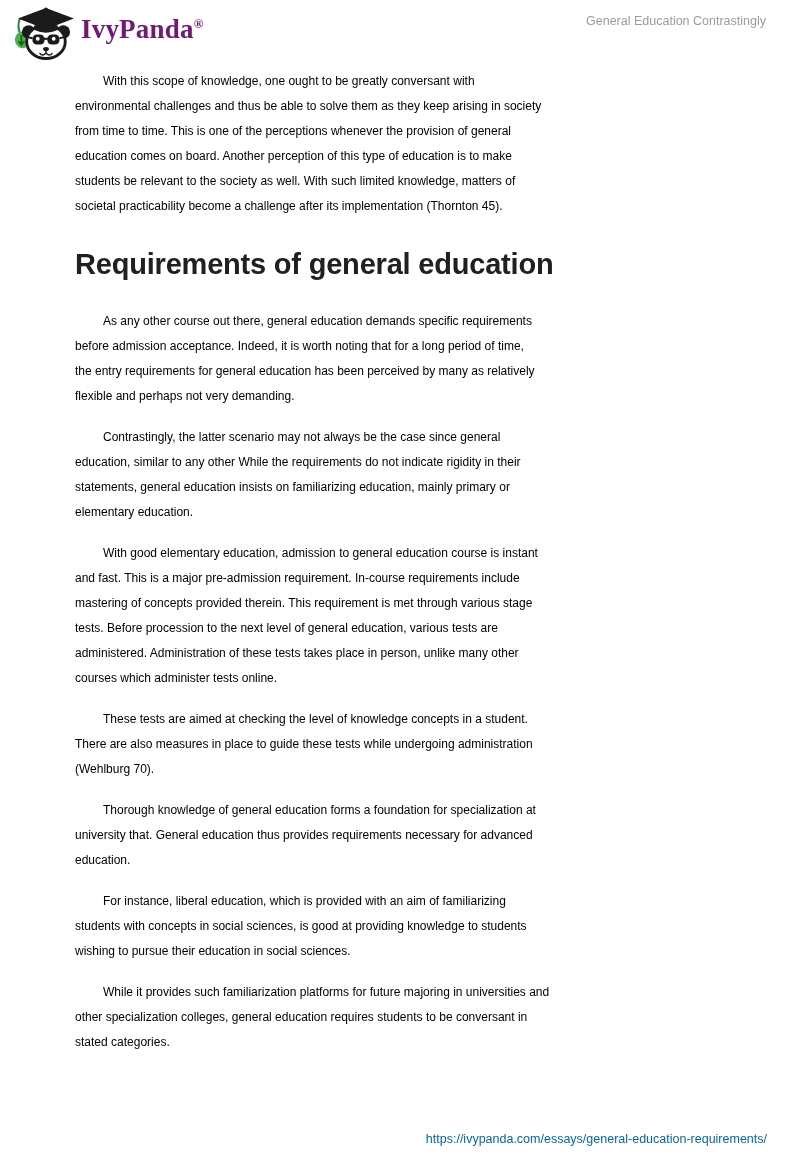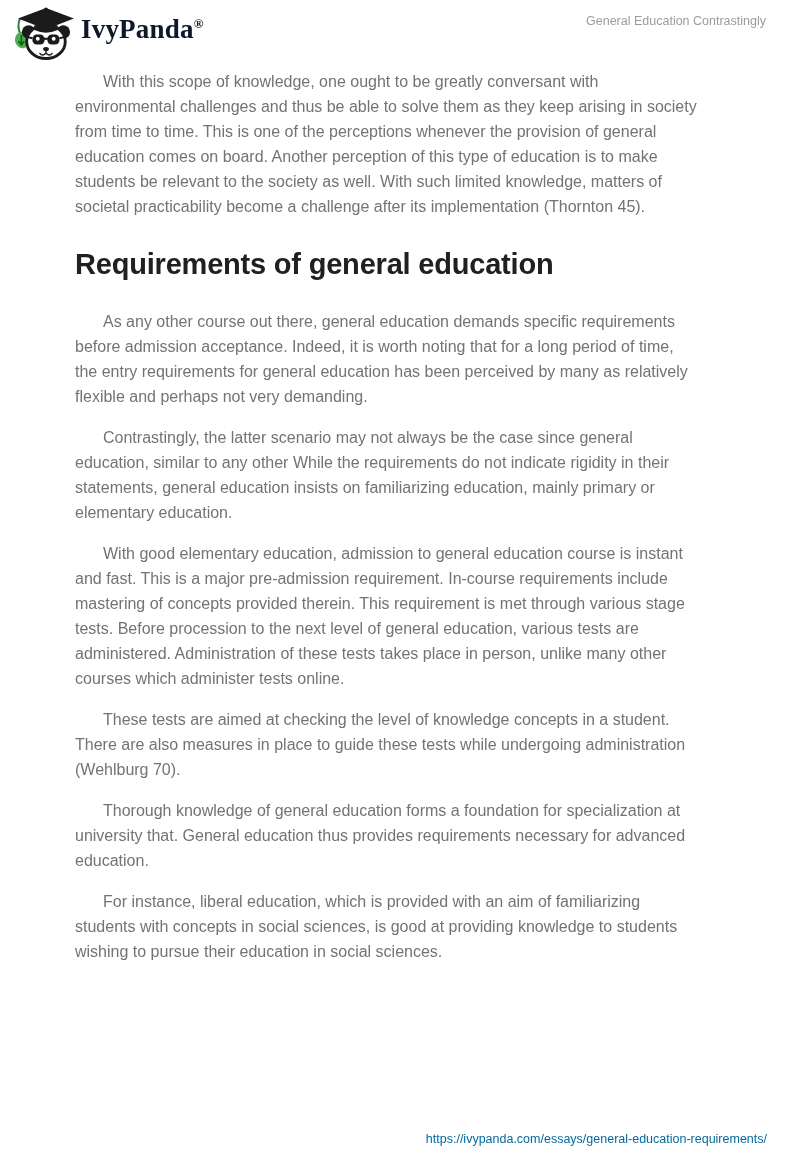--- a/index.html
+++ b/index.html
@@ -9,33 +9,33 @@
     position: relative; overflow: hidden;
   }
   .page { position: relative; width: 800px; height: 1160px; background: #ffffff; }
 
   
   .header { position: absolute; top: 0; left: 0; right: 0; height: 66px; }
   .logo-box { position: absolute; left: 13px; top: 6px; width: 64px; height: 54px; }
   .brand {
     position: absolute; left: 81px; top: 14px;
     font-family: "Liberation Serif", serif; font-weight: 700;
-    font-size: 27px; line-height: 30px; color: #0f172a; letter-spacing: 0.2px;
+    font-size: 27px; line-height: 30px; color: #701a75; letter-spacing: 0.2px;
   }
   .brand .reg { font-size: 13px; position: relative; top: -10px; font-weight: 700; }
   .doc-title {
     position: absolute; top: 14px; right: 34px;
     font-size: 12.5px; line-height: 15px; color: #9b9b9b;
   }
 
   
   .content { position: absolute; top: 69px; left: 75px; width: 650px; }
   .content p {
     margin: 0 0 16px 0;
-    font-size: 16px; line-height: 25px; color: #737373;
+    font-size: 12px; line-height: 25px; color: #000000;
     text-indent: 28px;
     white-space: pre-line;
   }
   .content h2 {
     margin: 28px 0 27px 0;
     font-family: "Liberation Sans", sans-serif;
     font-size: 29px; line-height: 35px; font-weight: 700;
     color: #202020; letter-spacing: -0.2px;
   }
 
@@ -115,17 +115,20 @@
 courses which administer tests online.</p>
     <p>These tests are aimed at checking the level of knowledge concepts in a student.
 There are also measures in place to guide these tests while undergoing administration
 (Wehlburg 70).</p>
     <p>Thorough knowledge of general education forms a foundation for specialization at
 university that. General education thus provides requirements necessary for advanced
 education.</p>
     <p>For instance, liberal education, which is provided with an aim of familiarizing
 students with concepts in social sciences, is good at providing knowledge to students
 wishing to pursue their education in social sciences.</p>
+    <p>While it provides such familiarization platforms for future majoring in universities and
+other specialization colleges, general education requires students to be conversant in
+stated categories.</p>
   </div>
 
   <div class="footer-url">https://ivypanda.com/essays/general-education-requirements/</div>
 
 </div>
 
 </body></html>

